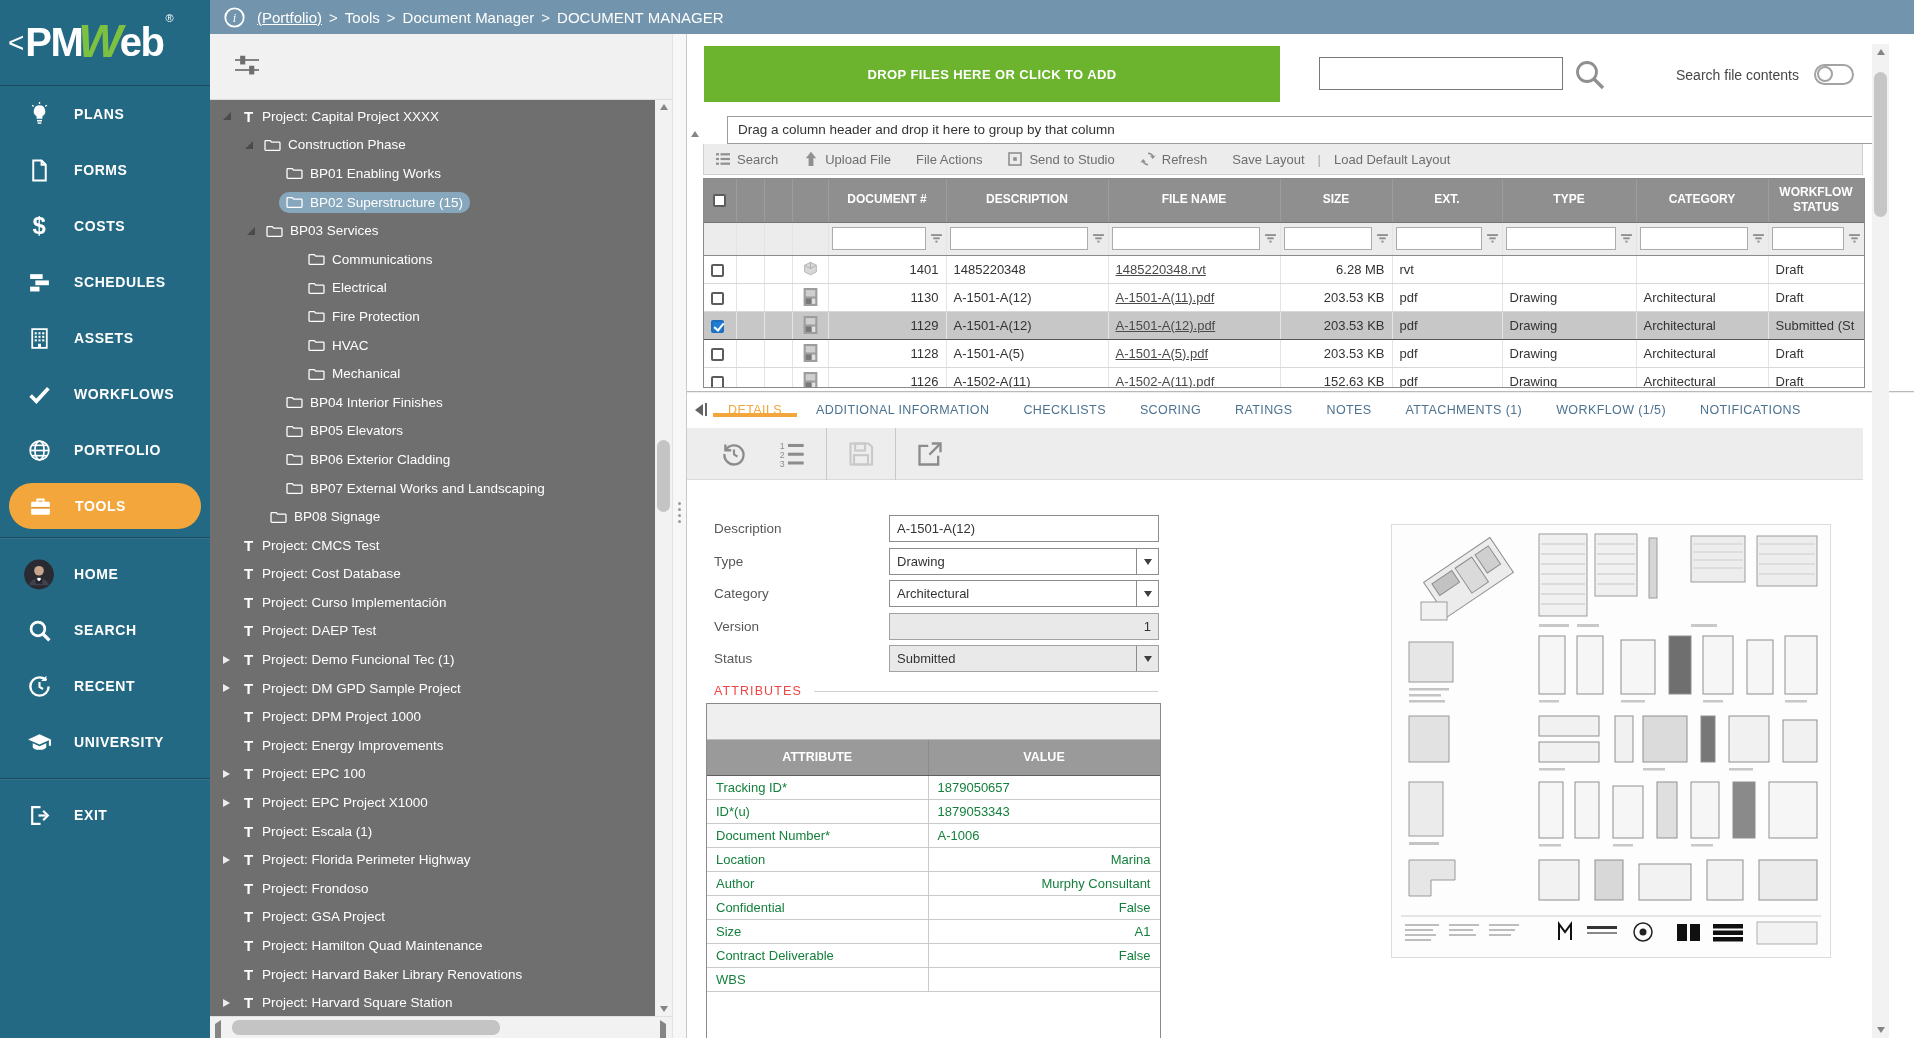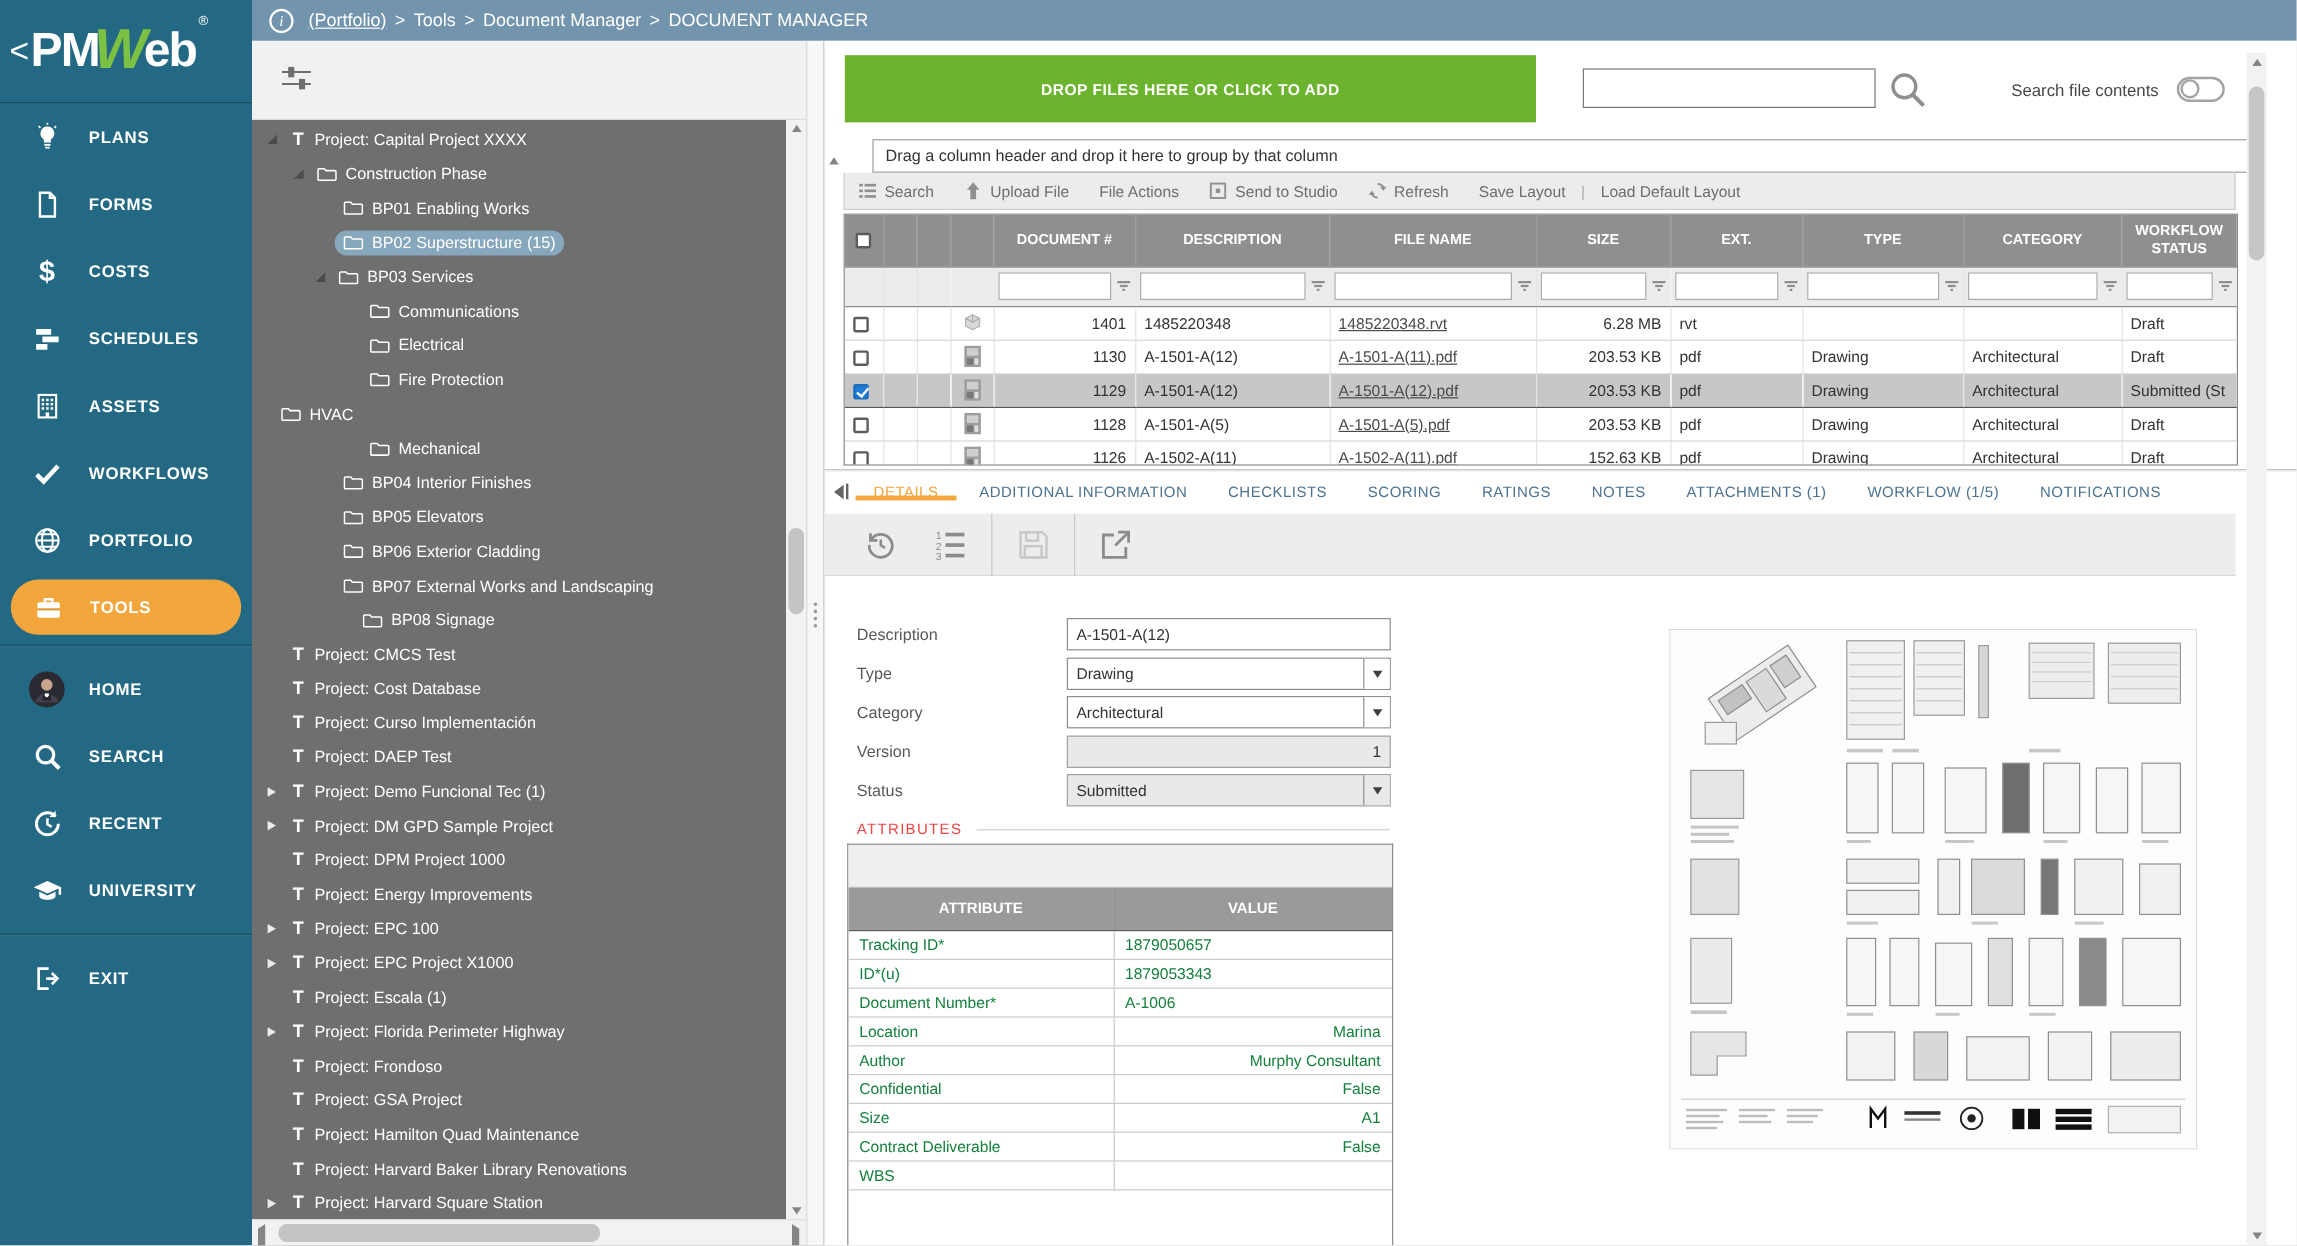--- a/index.html
+++ b/index.html
@@ -360,21 +360,21 @@
           <span class="arrow"></span>
           <span class="sel-wrap">
             <span class="icon folder">
               <svg viewBox="0 0 20 16" fill="none" stroke="#fff" stroke-width="1.5">
                 <path d="M1.2 3.8c0-.6.4-1 1-1h5.2l1.6 1.9h8.8c.6 0 1 .4 1 1v7.5c0 .6-.4 1-1 1H2.2c-.6 0-1-.4-1-1z"></path>
               </svg>
             </span>
             <span class="tree-label">BP02 Superstructure (15)</span>
           </span>
         </div>
-        <div class="tree-row" style="padding-left:48px">
+        <div class="tree-row" style="padding-left:32px">
           <span class="arrow">
             <i class="tri-exp"></i>
           </span>
           <span class="sel-wrap">
             <span class="icon folder">
               <svg viewBox="0 0 20 16" fill="none" stroke="#fff" stroke-width="1.5">
                 <path d="M1.2 3.8c0-.6.4-1 1-1h5.2l1.6 1.9h8.8c.6 0 1 .4 1 1v7.5c0 .6-.4 1-1 1H2.2c-.6 0-1-.4-1-1z"></path>
               </svg>
             </span>
             <span class="tree-label">BP03 Services</span>
@@ -406,21 +406,21 @@
           <span class="arrow"></span>
           <span class="sel-wrap">
             <span class="icon folder">
               <svg viewBox="0 0 20 16" fill="none" stroke="#fff" stroke-width="1.5">
                 <path d="M1.2 3.8c0-.6.4-1 1-1h5.2l1.6 1.9h8.8c.6 0 1 .4 1 1v7.5c0 .6-.4 1-1 1H2.2c-.6 0-1-.4-1-1z"></path>
               </svg>
             </span>
             <span class="tree-label">Fire Protection</span>
           </span>
         </div>
-        <div class="tree-row" style="">
+        <div class="tree-row" style="padding-left:74px">
           <span class="arrow"></span>
           <span class="sel-wrap">
             <span class="icon folder">
               <svg viewBox="0 0 20 16" fill="none" stroke="#fff" stroke-width="1.5">
                 <path d="M1.2 3.8c0-.6.4-1 1-1h5.2l1.6 1.9h8.8c.6 0 1 .4 1 1v7.5c0 .6-.4 1-1 1H2.2c-.6 0-1-.4-1-1z"></path>
               </svg>
             </span>
             <span class="tree-label">HVAC</span>
           </span>
         </div>
@@ -472,21 +472,21 @@
           <span class="arrow"></span>
           <span class="sel-wrap">
             <span class="icon folder">
               <svg viewBox="0 0 20 16" fill="none" stroke="#fff" stroke-width="1.5">
                 <path d="M1.2 3.8c0-.6.4-1 1-1h5.2l1.6 1.9h8.8c.6 0 1 .4 1 1v7.5c0 .6-.4 1-1 1H2.2c-.6 0-1-.4-1-1z"></path>
               </svg>
             </span>
             <span class="tree-label">BP07 External Works and Landscaping</span>
           </span>
         </div>
-        <div class="tree-row" style="padding-left:68px">
+        <div class="tree-row" style="padding-left:36px">
           <span class="arrow"></span>
           <span class="sel-wrap">
             <span class="icon folder">
               <svg viewBox="0 0 20 16" fill="none" stroke="#fff" stroke-width="1.5">
                 <path d="M1.2 3.8c0-.6.4-1 1-1h5.2l1.6 1.9h8.8c.6 0 1 .4 1 1v7.5c0 .6-.4 1-1 1H2.2c-.6 0-1-.4-1-1z"></path>
               </svg>
             </span>
             <span class="tree-label">BP08 Signage</span>
           </span>
         </div>

